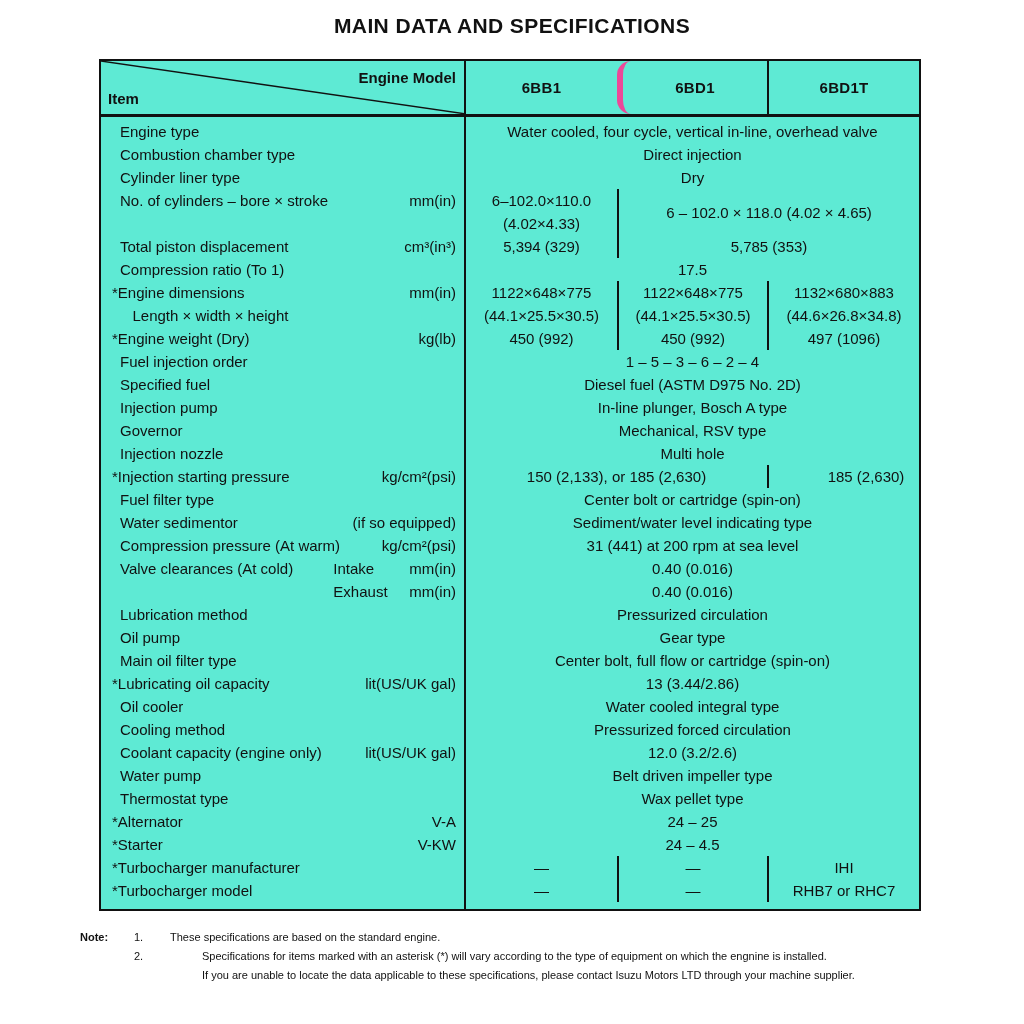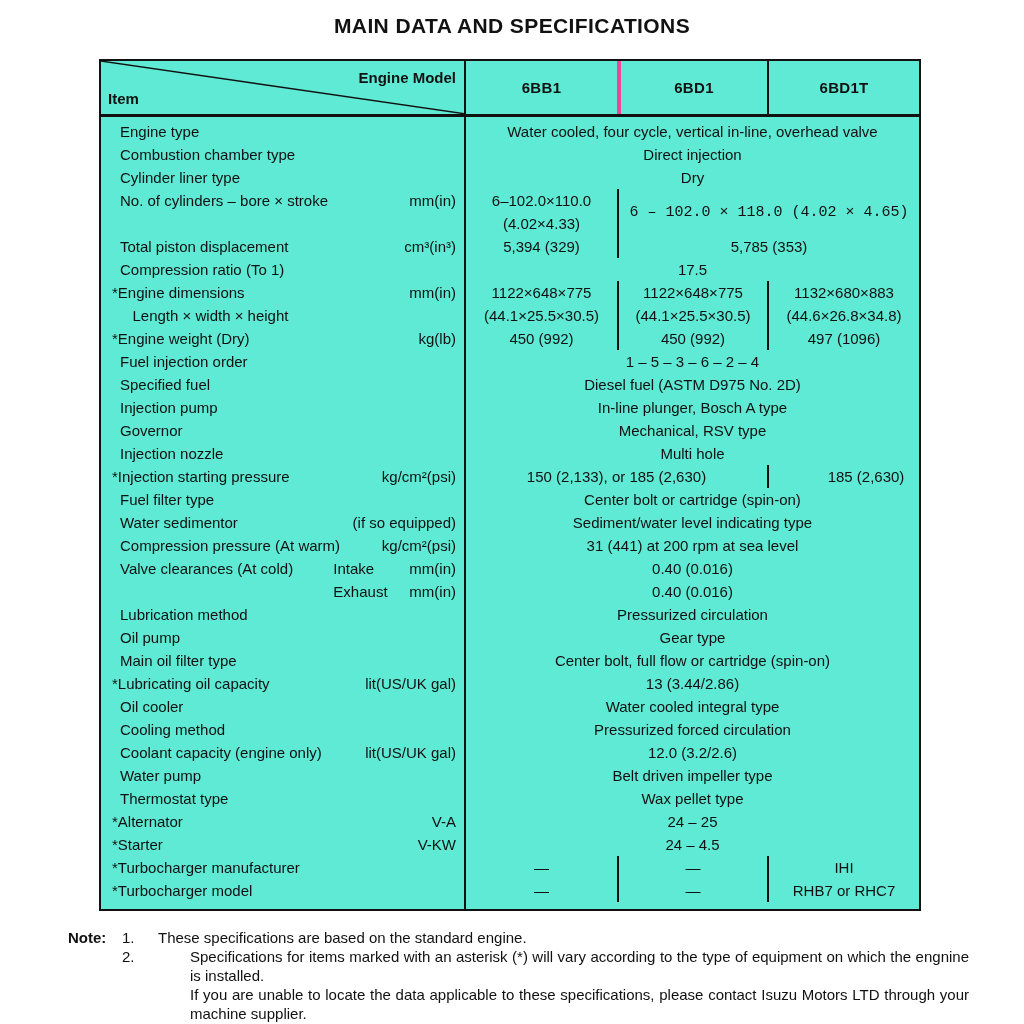--- a/index.html
+++ b/index.html
@@ -36,21 +36,21 @@
   .corner-item {
     position: absolute; left: 7px; bottom: 7px;
     font-weight: bold; font-size: 15px;
   }
   .hcols { flex: 1; display: flex; }
   .hcol {
     display: flex; align-items: center; justify-content: center;
     font-weight: bold; font-size: 15px; letter-spacing: 0.3px;
   }
   .hcol-0 { width: 151px; }
-  .hcol-1 { width: 150px; border-left: 4px solid #ec4899; }
+  .hcol-1 { width: 150px; border-left: 6px solid #ec4899; border-radius: 14px; }
   .hcol-2 { flex: 1; border-left: 2px solid #111111; }
 
   .tbody { padding: 3px 0 7px 0; }
   .trow { display: flex; min-height: 23px; }
   .item-cell {
     width: 365px; flex: none;
     display: flex; align-items: flex-start; justify-content: space-between;
     font-size: 15px; line-height: 23px;
     padding-right: 10px;
   }
@@ -65,22 +65,22 @@
   .vals { flex: 1; display: flex; align-items: stretch; }
   .val-cell {
     display: flex; align-items: center; justify-content: center;
     text-align: center; font-size: 15px; line-height: 23px;
   }
   .val-cell > span { white-space: pre-line; }
   .val-cell.bl { border-left: 2px solid #111111; }
 
   
   .note {
-    position: absolute; left: 68px; top: 928px; width: 901px;
-    font-size: 15px; line-height: 19px;
+    position: absolute; left: 80px; top: 928px; width: 901px;
+    font-size: 11px; line-height: 19px;
   }
   .note-row { display: grid; grid-template-columns: 54px 36px 1fr; }
   .note-label { font-weight: bold; }
   .note-text.just { text-align: justify; margin-left: 32px; }
 </style>
 </head>
 <body>
 
 <div class="page">
 
@@ -138,21 +138,21 @@
         <div class="trow">
           <div class="item-cell">
             <span class="item-label">No. of cylinders – bore × stroke</span>
             <span class="item-unit">mm(in)</span>
           </div>
           <div class="vals">
             <div class="val-cell" style="width: 151px;">
               <span>6–102.0×110.0
 (4.02×4.33)</span>
             </div>
-            <div class="val-cell bl" style="flex: 1 1 0%; font-family: Liberation Mono, monospace;">
+            <div class="val-cell bl" style="flex: 1 1 0%;">
               <span>6 – 102.0 × 118.0 (4.02 × 4.65)</span>
             </div>
           </div>
         </div>
         <div class="trow">
           <div class="item-cell">
             <span class="item-label">Total piston displacement</span>
             <span class="item-unit">cm³(in³)</span>
           </div>
           <div class="vals">

